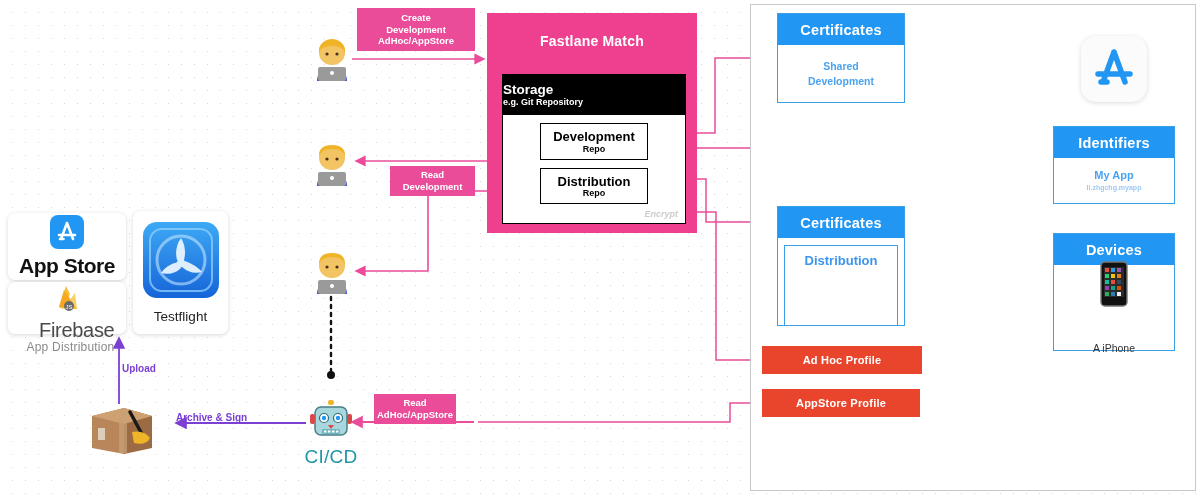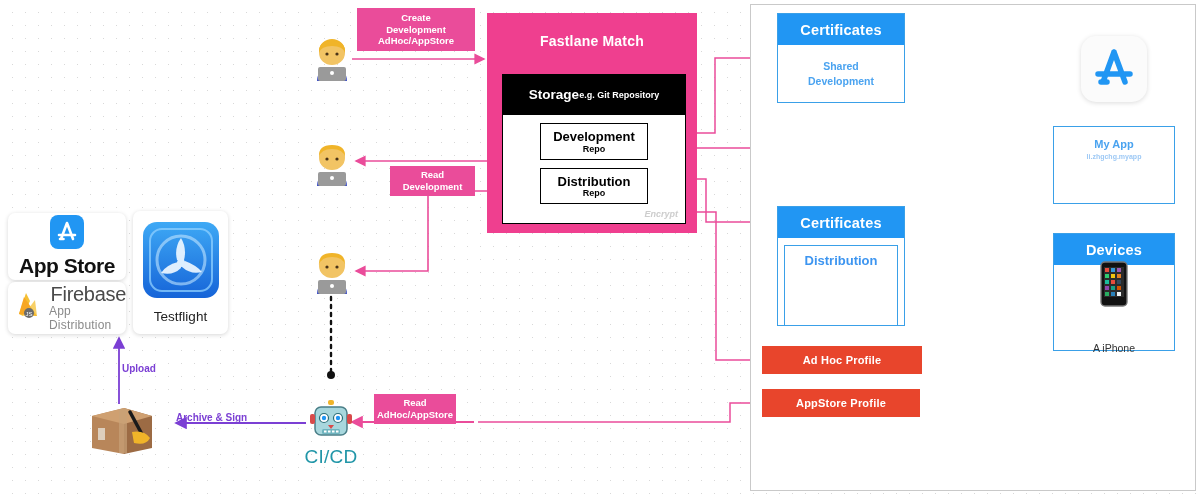--- a/index.html
+++ b/index.html
@@ -69,21 +69,21 @@
   #fastlane-title{
     color:#ffffff;font-size:14px;font-weight:600;
     text-align:center;padding-top:19px;letter-spacing:.2px;
   }
   #storage-wrap{
     position:absolute;left:14px;top:60px;width:182px;height:148px;
     background:#ffffff;border:1.5px solid #000000;
   }
   #storage-head{
     background:#000000;color:#ffffff;height:40px;
-    display:flex;flex-direction:row;align-items:center;justify-content:center;
+    display:flex;flex-direction:column;justify-content:center;
   }
   #storage-title{font-size:13.5px;font-weight:700;line-height:1.05;}
   #storage-sub{font-size:9px;font-weight:700;}
   .repo-box{
     border:1.8px solid #000000;background:#fff;
     width:106px;margin:8px auto 0 auto;padding:6px 0 5px 0;
     text-align:center;
   }
   .repo-name{font-size:13px;font-weight:700;color:#000;line-height:1.05;}
   .repo-sub{font-size:9px;font-weight:700;color:#000;}
@@ -204,20 +204,21 @@
 
   <div class="abs red-bar" style="left:762px;top:346px;width:160px;height:28px;">
     <span>Ad Hoc Profile</span>
   </div>
 
   <div class="abs red-bar" style="left:762px;top:389px;width:158px;height:28px;">
     <span>AppStore Profile</span>
   </div>
 
   <div class="abs blue-card" style="left:1053px;top:126px;width:122px;height:78px;">
+    <div class="blue-head">Identifiers</div>
     <div class="blue-body" style="height:45px;">
       <span style="font-size:11px;">My App</span>
       <span style="font-size:7px;color:#9ec9f5;font-weight:700;">li.zhgchg.myapp</span>
     </div>
   </div>
 
   <div class="abs blue-card" style="left:1053px;top:233px;width:122px;height:118px;">
     <div class="blue-head">Devices</div>
     <div style="height:85px;display:flex;flex-direction:column;align-items:center;justify-content:center;gap:27px;">
       <div>
@@ -356,21 +357,21 @@
   <div id="appstore-tile" class="abs tile">
     <div>
       <svg width="34" height="34" viewBox="0 0 34 34">
         <rect x="0" y="0" width="34" height="34" rx="8" fill="#2196f3"></rect>
         <path d="M17 8 L11 24 M17 8 L23 24 M9 20 L25 20 M13.5 24 L10 24" stroke="#ffffff" stroke-width="2.6" fill="none" stroke-linecap="round" stroke-linejoin="round"></path>
       </svg>
     </div>
     <div id="appstore-name">App Store</div>
   </div>
 
-  <div id="firebase-tile" class="abs tile" style="flex-direction:row;justify-content:flex-start;padding-left:5px;">
+  <div id="firebase-tile" class="abs tile" style="flex-direction:column;justify-content:flex-start;padding-left:5px;">
     <div style="flex:0 0 auto;">
       <svg width="34" height="34" viewBox="0 0 34 34">
         <path d="M6 25 L13 4 L17 12 L10 27 z" fill="#f5c033"></path>
         <path d="M6 25 L11 8 L24 27 z" fill="#f7a723"></path>
         <path d="M10 27 L24 27 L22 11 z" fill="#f5c033" opacity=".75"></path>
         <circle cx="16" cy="24" r="5" fill="#6b6b6b"></circle>
         <text x="16" y="27" font-size="6" fill="#ffffff" text-anchor="middle" font-family="Liberation Sans, sans-serif">JS</text>
       </svg>
     </div>
     <div style="display:flex;flex-direction:column;align-items:flex-end;margin-left:2px;">

